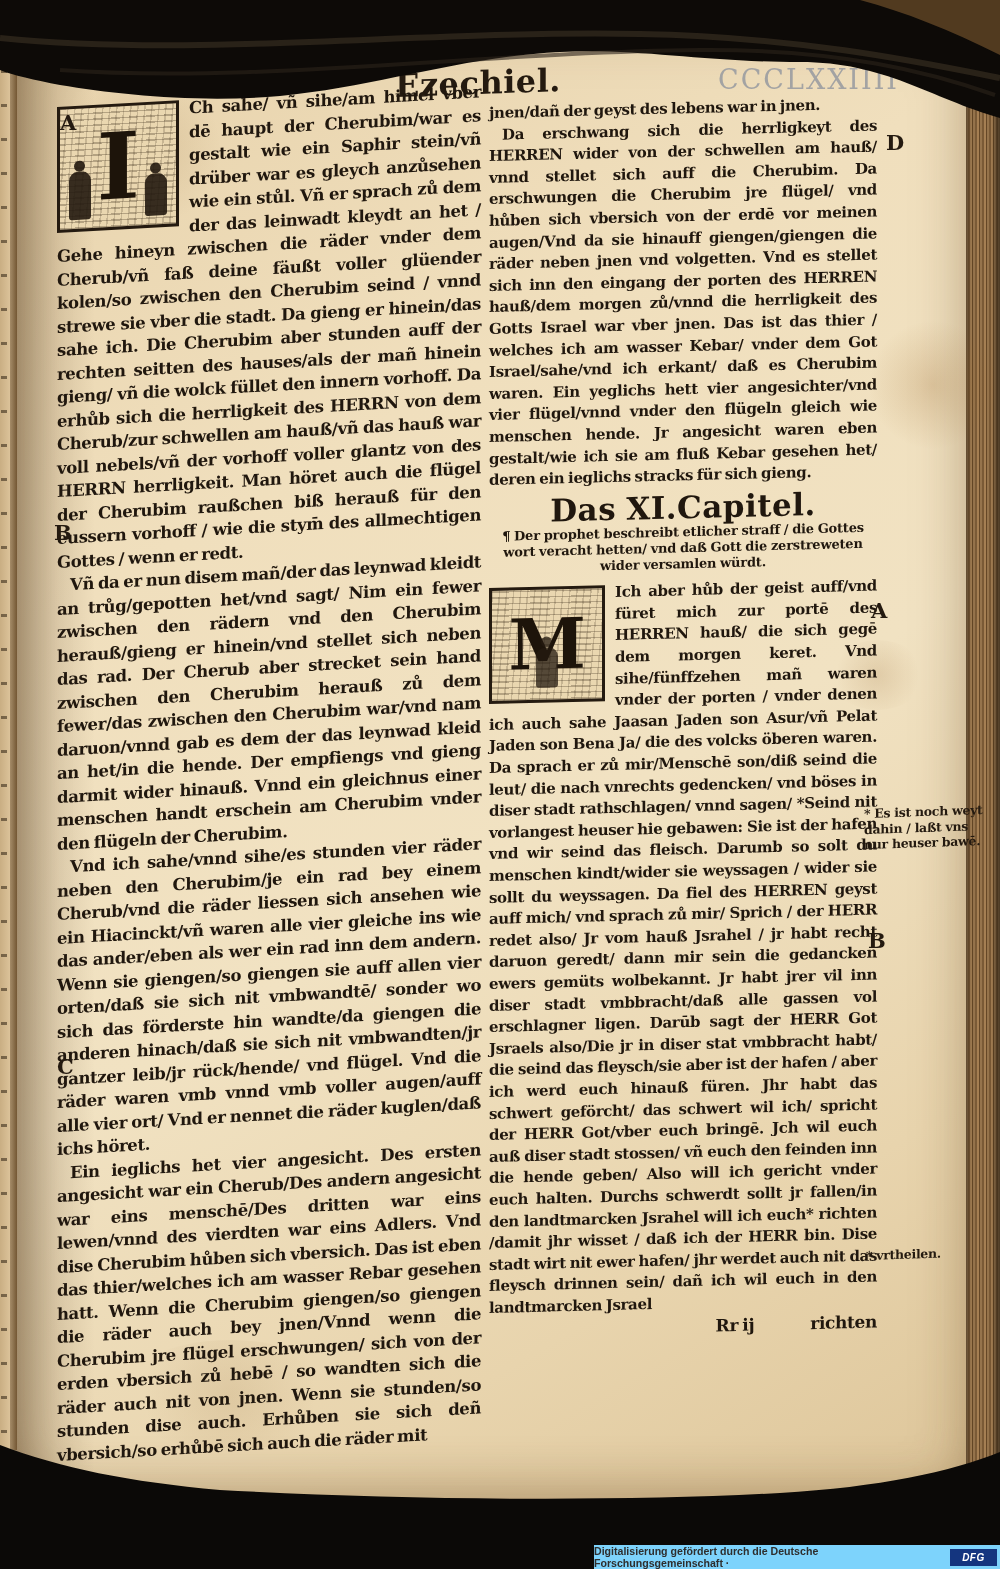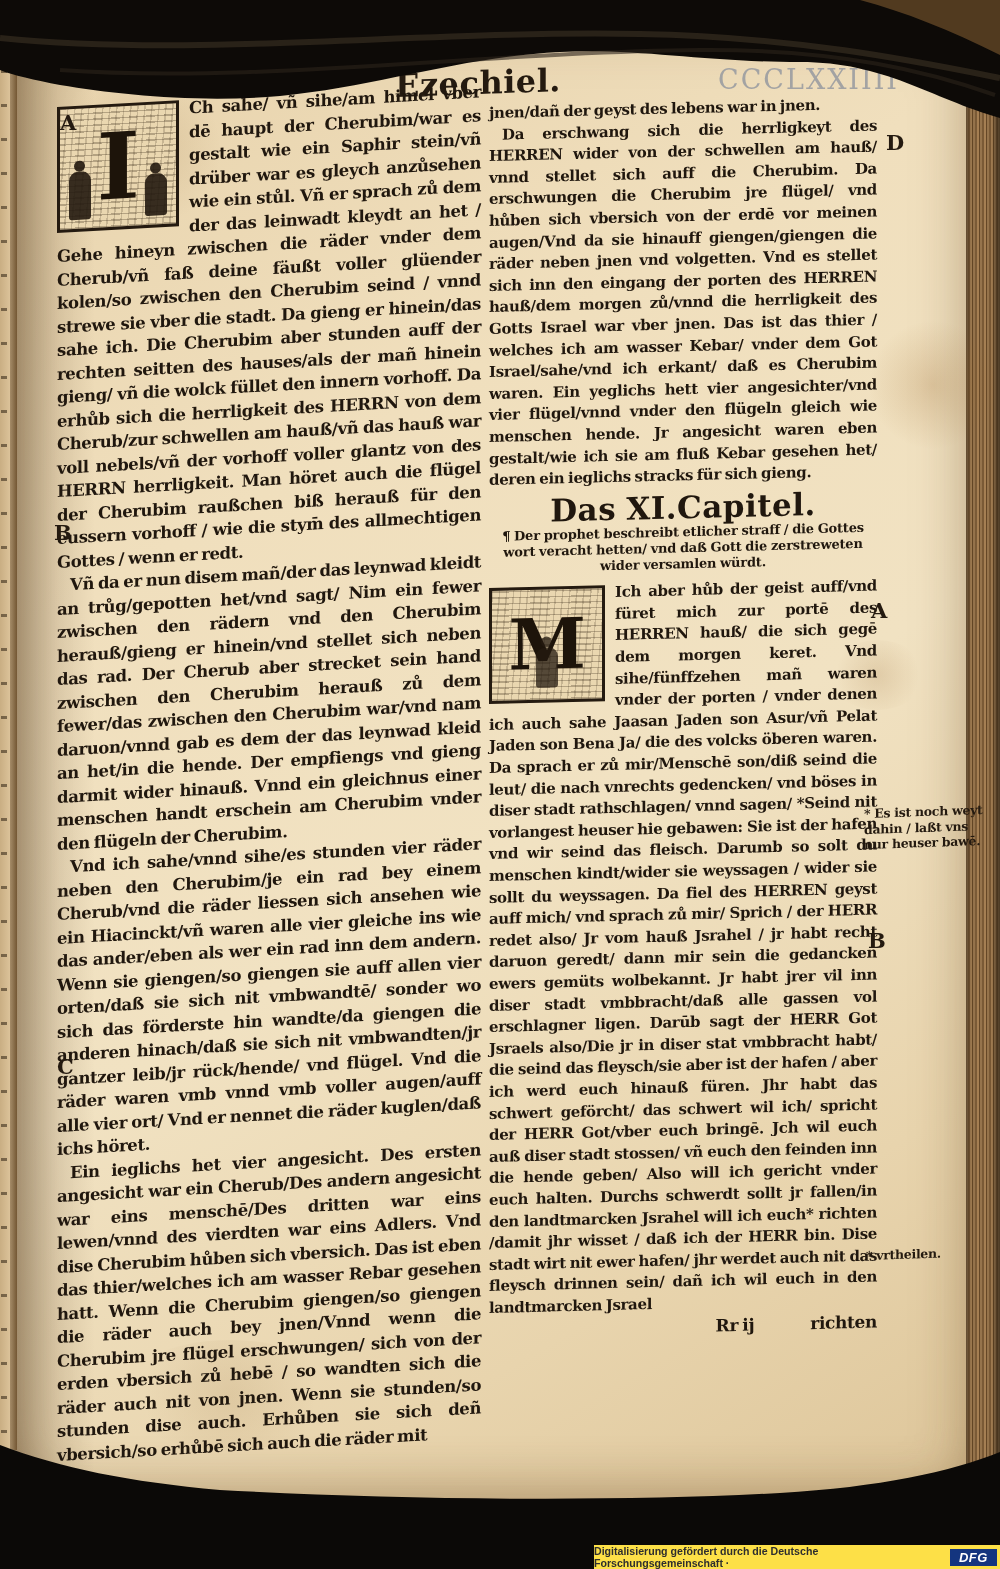--- a/index.html
+++ b/index.html
@@ -62,26 +62,26 @@
   .chapter-argument{font-size:13px;line-height:16px;text-align:center;font-weight:bold;
         letter-spacing:-.2px;word-spacing:-.5px;margin:0 6px 8px 6px !important;text-indent:0 !important;}
   
   .signature-line{display:flex;justify-content:flex-end;gap:56px;padding-right:30px;
         font-size:17px;font-weight:bold;margin-top:2px !important;}
   
   .margin-letter{position:absolute;font-size:21px;font-weight:bold;color:#241a10;}
   .margin-note{position:absolute;width:122px;font-size:12.5px;line-height:15.5px;font-weight:bold;
         color:#241a10;letter-spacing:-.3px;transform:skewY(-2deg);}
   
-  .credit-strip{position:absolute;left:594px;top:1545px;width:406px;height:24px;background:#fde047;
+  .credit-strip{position:absolute;left:594px;top:1545px;width:406px;height:24px;background:#7dd3fc;
         display:flex;align-items:center;justify-content:flex-end;padding:0 3px 0 0;box-sizing:border-box;
         font-family:"Liberation Sans",sans-serif;}
   .credit-text{font-size:10.6px;font-weight:bold;color:#2e2e2e;letter-spacing:0;}
   .dfg-logo{width:48px;height:17px;background:#14357f;color:#fff;display:flex;align-items:center;
-        justify-content:center;font-size:13px;font-weight:bold;font-style:italic;letter-spacing:.5px;}
+        justify-content:center;font-size:10px;font-weight:bold;font-style:italic;letter-spacing:.5px;}
 </style>
 </head>
 <body>
 
 <div class="photo">
 
   <div class="page"></div>
   <div class="left-sliver">
     <div class="specks"></div>
   </div>

